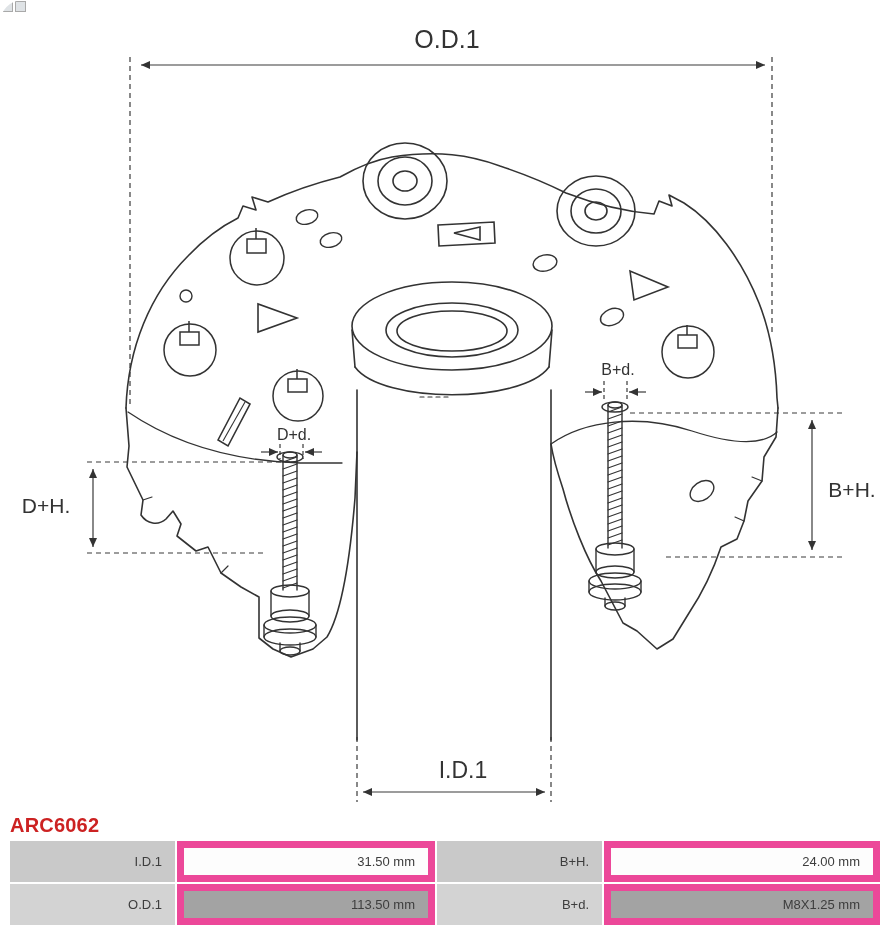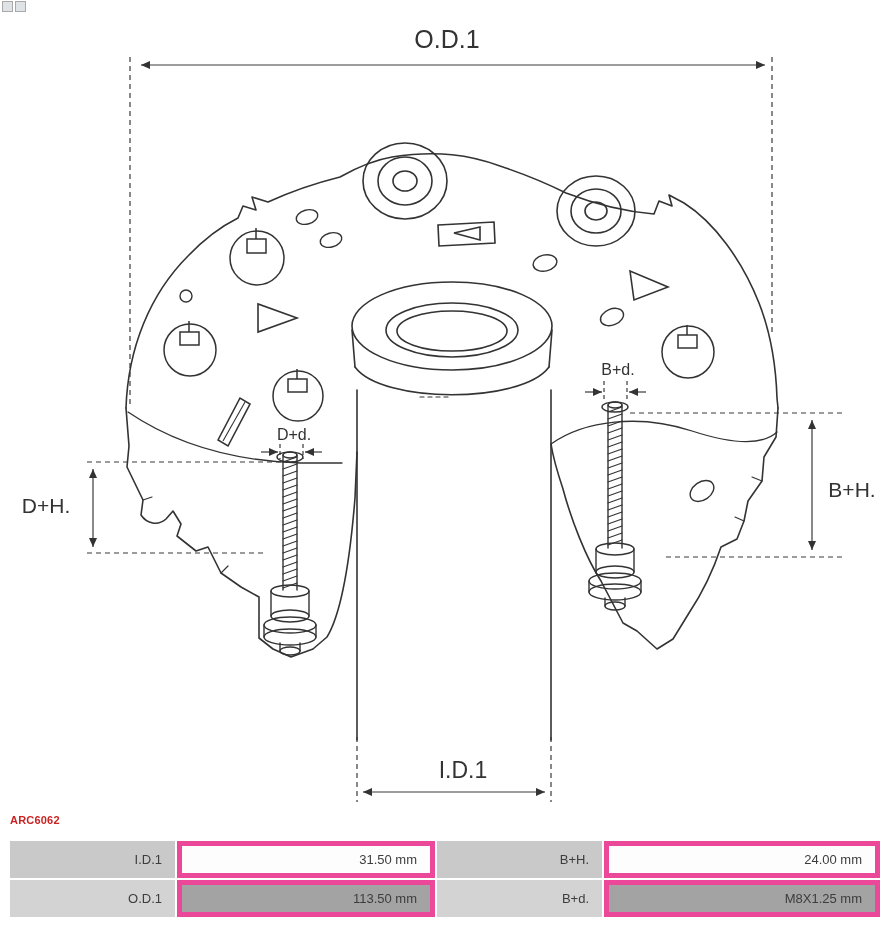--- a/index.html
+++ b/index.html
@@ -1,36 +1,36 @@
 <!DOCTYPE html>
 <html><head>
 <meta charset="utf-8">
 <style>
   * { box-sizing: border-box; }
   html, body { margin: 0; padding: 0; background: #ffffff; }
   .page {
     position: relative; width: 890px; height: 946px;
-    background: #fff; font-family: "Liberation Sans", sans-serif; overflow: hidden;
+    background: #fff; font-family: "Liberation Sans", sans-serif; overflow: hidden; border-radius: 23px;
   }
   .logo { position: absolute; top: 1px; left: 2px; display: flex; gap: 2px; }
   .logo .box { width: 11px; height: 11px; border: 1px solid #a9a9a9; background: #dfe3e6; }
   .diagram-wrap { position: absolute; top: 0; left: 0; width: 890px; height: 812px; }
   svg text { font-family: "Liberation Sans", sans-serif; }
   .part-number {
     position: absolute; left: 10px; top: 814px;
-    font-size: 11px; font-weight: bold; color: #cc2222; letter-spacing: .2px;
+    font-size: 20px; font-weight: bold; color: #cc2222; letter-spacing: .2px;
   }
   .spec-table {
     position: absolute; top: 839px; left: 8px; width: 874px;
     border-collapse: separate; border-spacing: 2px;
     font-size: 13px; color: #3d3d3d; table-layout: fixed;
   }
   .spec-table td { padding: 6px 13px; height: 31px; overflow: hidden; white-space: nowrap; }
   td.lbl { background: #c9c9c9; text-align: right; }
-  td.val { background: #fdfdfd; border: 5px solid #ec4899; text-align: right; }
+  td.val { background: #fdfdfd; border: 7px solid #ec4899; text-align: right; }
   tr.r1 td.lbl { background: #d3d3d3; }
   tr.r1 td.val { background: #a3a3a3; }
   tr.r2 td.lbl { background: #d9d9d9; }
   td.blank { background: transparent; border: none; }
 </style>
 </head>
 <body>
 
 <div class="page">
 

